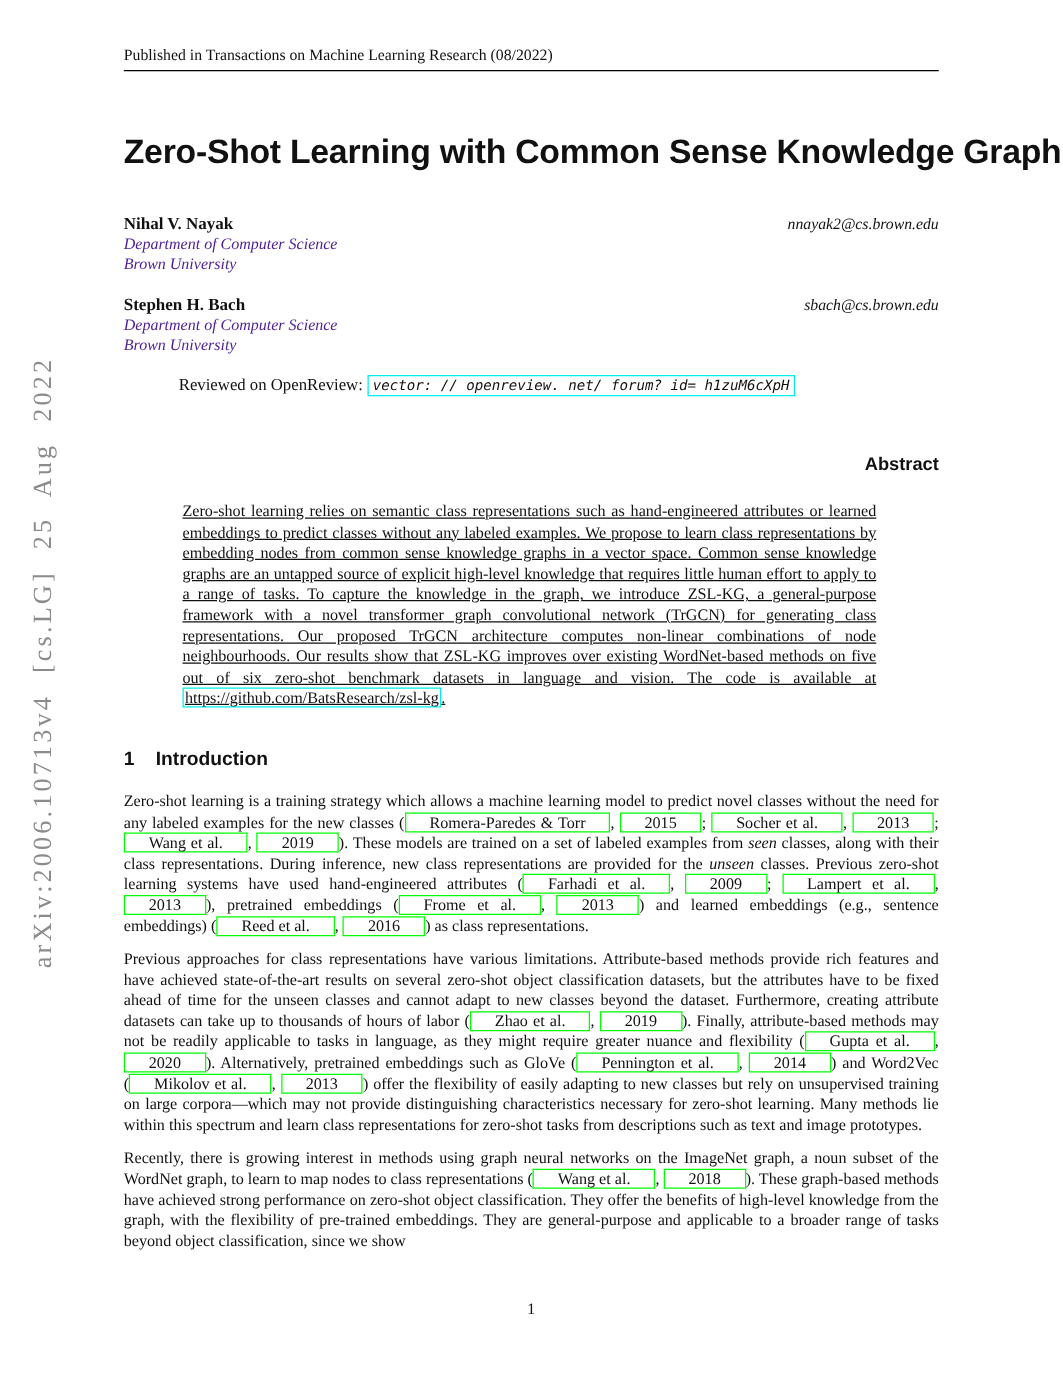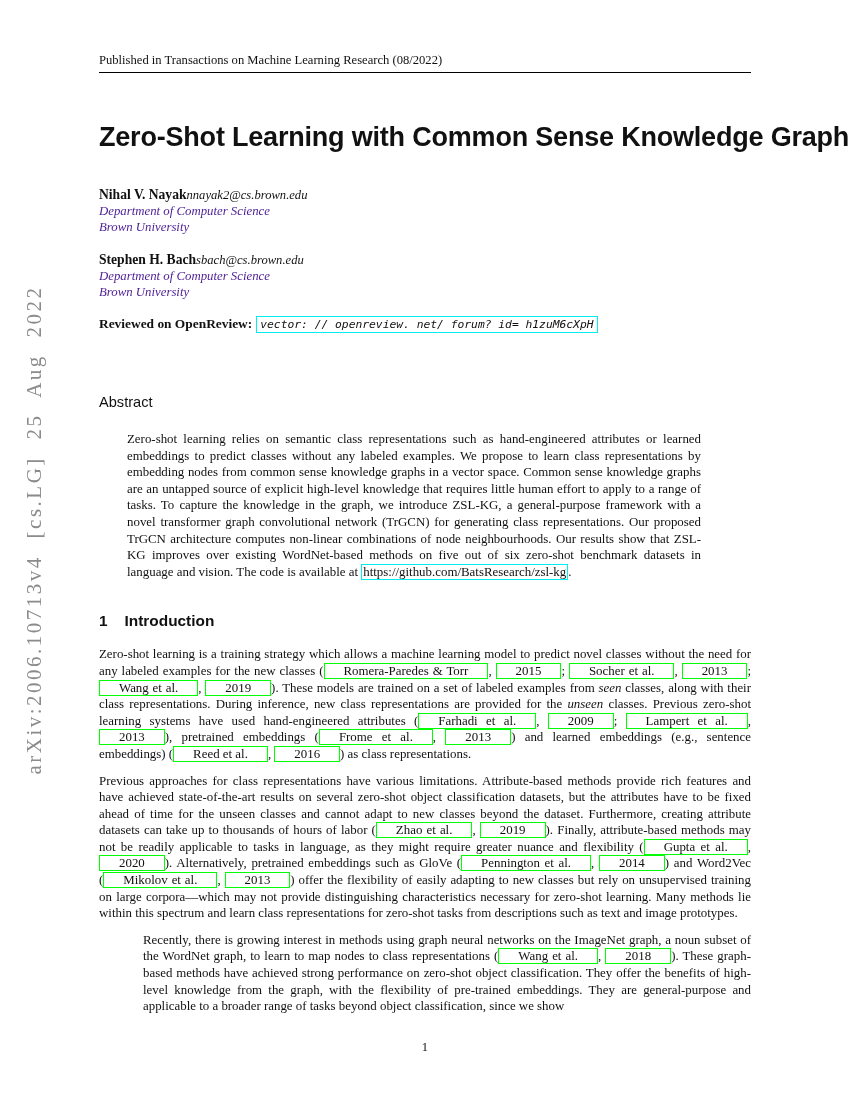--- a/index.html
+++ b/index.html
@@ -16,64 +16,64 @@
     font-family:"Liberation Serif",serif;color:var(--ink);overflow:hidden;
   }
   .watermark{
     position:absolute;top:530px;left:34px;
     transform:translate(-50%,-50%) rotate(-90deg);
     white-space:nowrap;
     font-family:"Liberation Serif",serif;
     font-size:21px;letter-spacing:2.5px;word-spacing:9px;
     color:var(--watermark);
   }
-  .content{position:absolute;left:99px;top:16px;width:652px;}
+  .content{position:absolute;left:99px;top:0;width:652px;}
   .header-text{
     margin-top:37px;font-size:12.6px;line-height:15px;color:var(--ink);
   }
   .header-rule{
     border:none;border-top:1.8px solid #000;margin-top:4px;
   }
   .paper-title{
     margin-top:49px;
     font-family:"Liberation Sans",sans-serif;font-weight:bold;
     font-size:27px;letter-spacing:-0.2px;white-space:nowrap;
   }
   .authors{margin-top:33px;}
   .author-block{margin-bottom:16px;}
-  .author-row{display:flex;align-items:baseline;}
+  .author-row{display:flex;justify-content:space-between;align-items:baseline;}
   .author-name{font-weight:bold;font-size:13.6px;line-height:17px;}
   .author-email{font-style:italic;font-size:12.6px;}
   .author-affil{font-style:italic;font-size:12.8px;line-height:16px;color:#4c1d95;}
   .review-row{margin-top:13px;font-size:13.4px;}
-  .review-label{font-weight:bold;}
+  .review-label{font-weight:normal;margin-left:44px;}
   .review-row .link-box{
     font-family:"DejaVu Sans Mono",monospace;font-style:italic;
     font-size:11.3px;padding:1px 3px;margin-left:4px;
   }
   .abstract-heading{
-    margin-top:62px;text-align:left;
-    font-family:"Liberation Sans",sans-serif;font-weight:normal;font-size:14.6px;
+    margin-top:48px;text-align:right;
+    font-family:"Liberation Sans",sans-serif;font-weight:bold;font-size:14.6px;
   }
   .abstract-body{
-    margin:21px 50px 0 28px;
-    text-align:justify;font-size:12.9px;line-height:16.6px;
+    margin:21px 50px 0 47px;
+    text-align:justify;font-size:12.9px;line-height:16.6px;text-decoration:underline;
   }
   .section-heading{
     margin-top:31px;
     font-family:"Liberation Sans",sans-serif;font-weight:bold;font-size:15.4px;
     line-height:19px;
   }
   .section-number{display:inline-block;margin-right:17px;}
   .body-paragraph{
     text-align:justify;font-size:12.9px;line-height:16.6px;
   }
   .para-1{margin-top:16px;}
   .para-2{margin-top:10px;}
-  .para-3{margin-top:10px;margin-left:44px;}
+  .para-3{margin-top:10px;}
   .cite-box{
     border:1px solid var(--cite-border);
     padding:0 19px;
     box-decoration-break:clone;-webkit-box-decoration-break:clone;
   }
   .link-box{
     border:1px solid var(--link-border);
     padding:0 1px;
     box-decoration-break:clone;-webkit-box-decoration-break:clone;
   }

